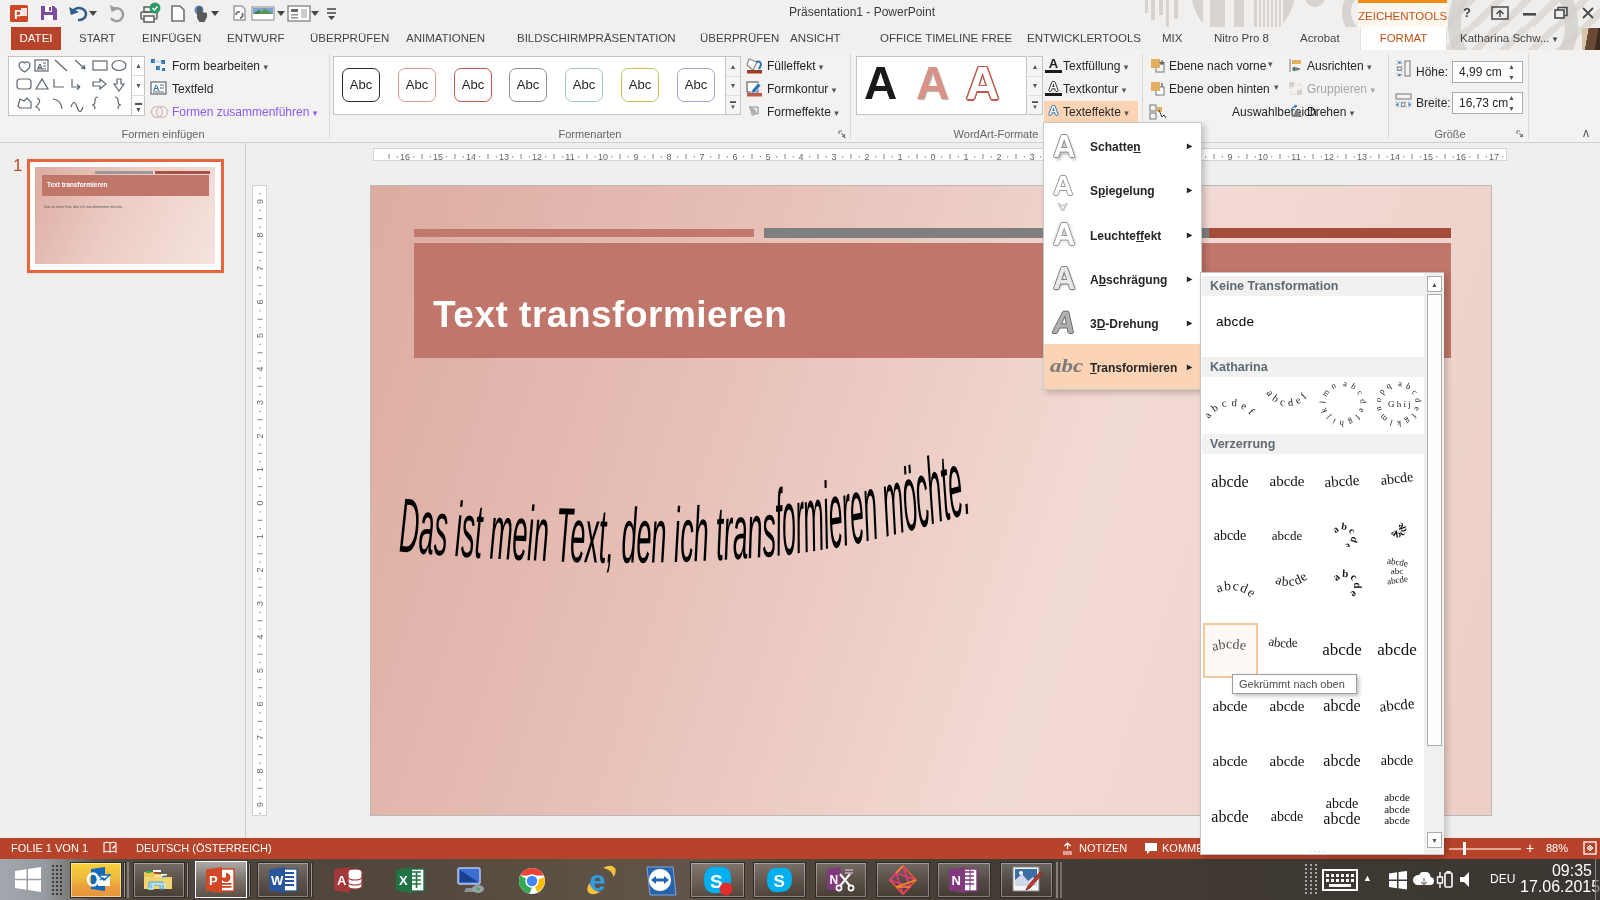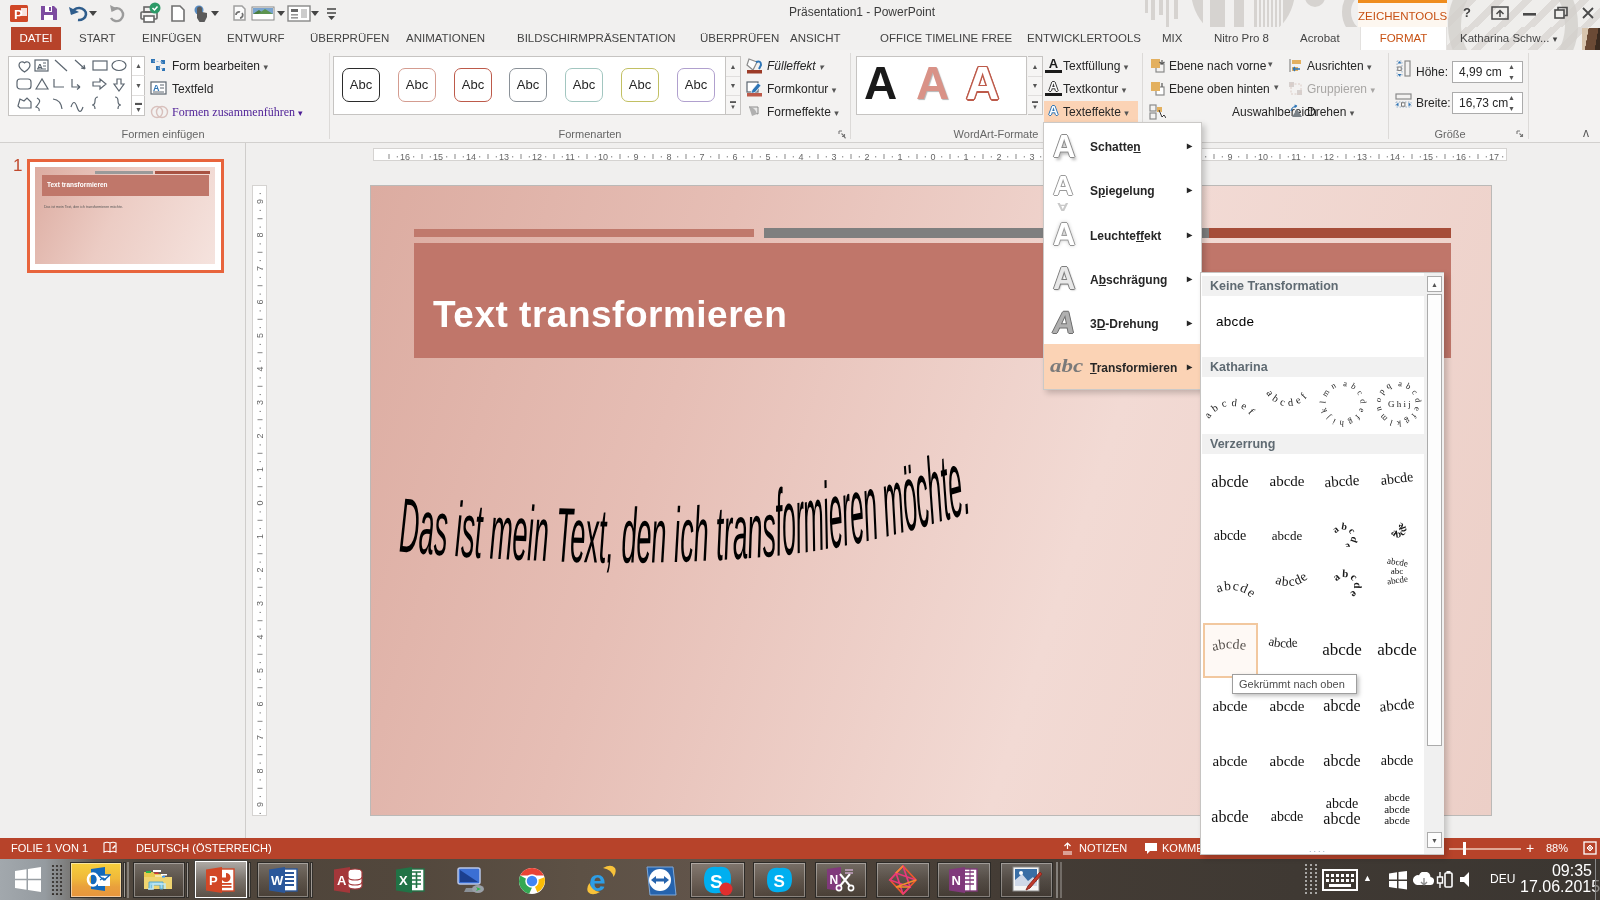--- a/index.html
+++ b/index.html
@@ -189,41 +189,41 @@
     <svg class="abs" style="left:150px;top:31px;" width="17" height="15" viewBox="0 0 17 15">
       <rect x="1" y="1" width="15" height="12" fill="#fff" stroke="#5c6670" stroke-width="1.2"></rect>
       <text x="3" y="10" font-size="9" font-weight="bold" fill="#2e75b6">A</text>
       <path d="M10 4 h4 M10 7 h4 M3 11 h11" stroke="#5c6670" stroke-width="1"></path>
     </svg>
     <div class="abs" style="left:172px;top:32px;">Textfeld</div>
     <svg class="abs" style="left:150px;top:54px;" width="19" height="16" viewBox="0 0 19 16">
       <circle cx="7" cy="8" r="5.5" fill="none" stroke="#d8c0bc" stroke-width="1.4"></circle>
       <circle cx="12" cy="8" r="5.5" fill="none" stroke="#d8c0bc" stroke-width="1.4"></circle>
     </svg>
-    <div class="abs" style="left:172px;top:55px;color:#4c1d95;font-family:Liberation Serif, serif;">Formen zusammenführen <span style="font-size:9px;">▾</span></div>
+    <div class="abs" style="left:172px;top:55px;color:#8b5cf6;">Formen zusammenführen <span style="font-size:9px;">▾</span></div>
 
     <div class="abs" style="left:333px;top:6px;width:393px;height:59px;background:#fff;border:1px solid #c6c4c2;"></div>
     <div class="abs" style="left:342px;top:18px;width:38px;height:34px;border:1.5px solid #2b2b2b;border-radius:7px;text-align:center;padding-top:8px;font-size:13px;">Abc</div>
     <div class="abs" style="left:398px;top:18px;width:38px;height:34px;border:1px solid #d49c90;border-radius:7px;text-align:center;padding-top:8px;font-size:13px;">Abc</div>
     <div class="abs" style="left:454px;top:18px;width:38px;height:34px;border:1.5px solid #bd5a4a;border-radius:7px;text-align:center;padding-top:8px;font-size:13px;">Abc</div>
     <div class="abs" style="left:509px;top:18px;width:38px;height:34px;border:1px solid #8a9198;border-radius:7px;text-align:center;padding-top:8px;font-size:13px;">Abc</div>
     <div class="abs" style="left:565px;top:18px;width:38px;height:34px;border:1px solid #a2c6c0;border-radius:7px;text-align:center;padding-top:8px;font-size:13px;">Abc</div>
     <div class="abs" style="left:621px;top:18px;width:38px;height:34px;border:1px solid #c2c063;border-radius:7px;text-align:center;padding-top:8px;font-size:13px;">Abc</div>
     <div class="abs" style="left:677px;top:18px;width:38px;height:34px;border:1px solid #b0a0ce;border-radius:7px;text-align:center;padding-top:8px;font-size:13px;">Abc</div>
     <div class="abs" style="left:726px;top:6px;width:15px;height:59px;border:1px solid #c6c4c2;border-left:none;background:#f6f5f4;">
       <div style="height:20px;border-bottom:1px solid #e0dedd;text-align:center;font-size:7px;color:#555;padding-top:6px;">▲</div>
       <div style="height:19px;border-bottom:1px solid #e0dedd;text-align:center;font-size:7px;color:#555;padding-top:5px;">▼</div>
       <div style="height:17px;text-align:center;font-size:6px;color:#555;padding-top:2px;">▬<br>▼</div>
     </div>
     <svg class="abs" style="left:746px;top:7px;" width="18" height="17" viewBox="0 0 18 17">
       <path d="M3 2 l8 3 -4 8 -6 -5z" fill="#fdfdfd" stroke="#8a8a8a" stroke-width="1.2"></path>
       <path d="M10 5 q5 -2 5 3 l-2 4" fill="none" stroke="#2e75b6" stroke-width="2"></path>
       <rect x="1" y="13" width="15" height="3.5" fill="#9c3b28"></rect>
     </svg>
-    <div class="abs" style="left:767px;top:9px;font-style:italic;">Fülleffekt <span style="font-size:9px;color:#555;">▾</span></div>
+    <div class="abs" style="left:767px;top:9px;">Fülleffekt <span style="font-size:9px;color:#555;">▾</span></div>
     <svg class="abs" style="left:746px;top:30px;" width="18" height="17" viewBox="0 0 18 17">
       <rect x="1" y="2" width="11" height="10" fill="#fff" stroke="#5c6670" stroke-width="1.2"></rect>
       <path d="M6 10 l6 -7 3 2.5 -6 7 -4 1z" fill="#2e75b6" stroke="#fff" stroke-width=".7"></path>
       <rect x="1" y="13" width="15" height="3.5" fill="#bd5a4a"></rect>
     </svg>
     <div class="abs" style="left:767px;top:32px;">Formkontur <span style="font-size:9px;color:#555;">▾</span></div>
     <svg class="abs" style="left:746px;top:53px;" width="18" height="16" viewBox="0 0 18 16">
       <path d="M3 4 h9 v7 a4 4 0 0 1 -4 -3 a8 8 0 0 0 -5 -4z" fill="#e8e8e8" stroke="#8a8a8a"></path>
       <path d="M3 4 q6 0 8 7 l-5 2 q-2 -6 -3 -9z" fill="#b0b0b0"></path>
     </svg>

